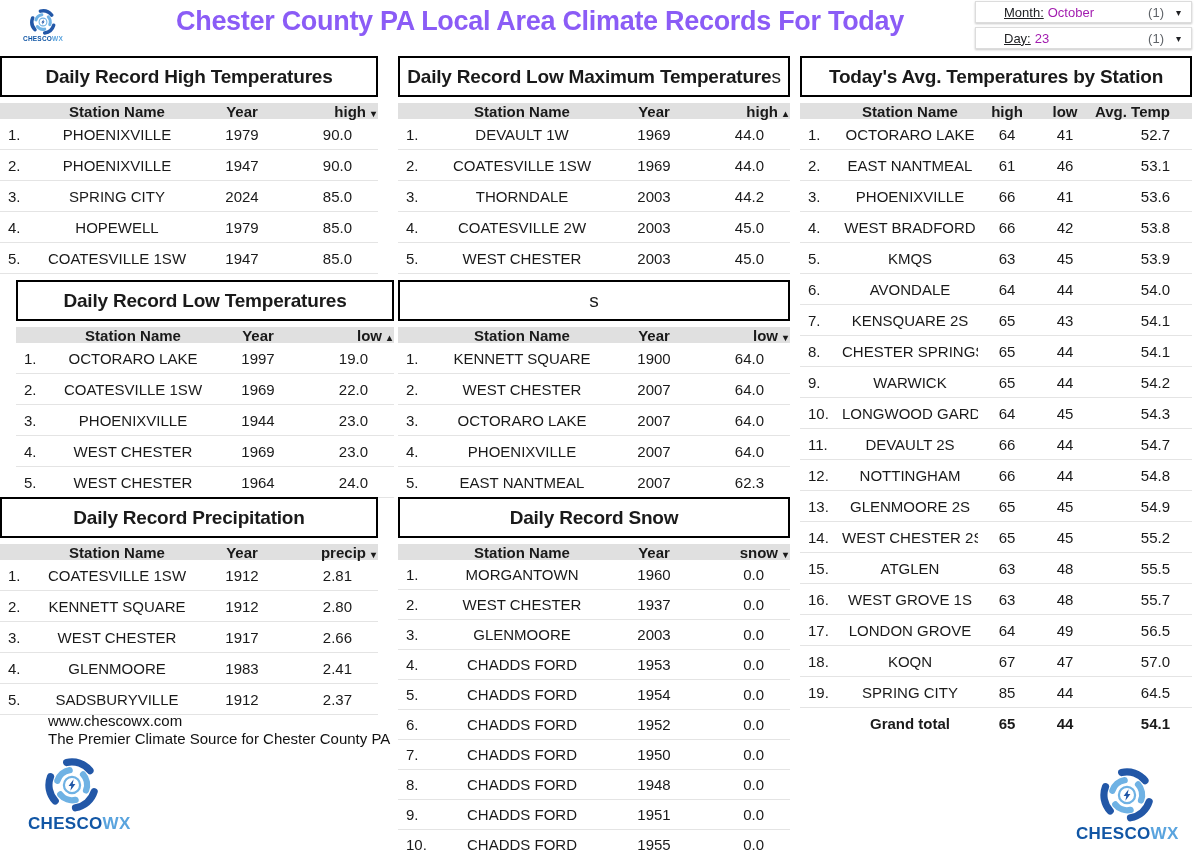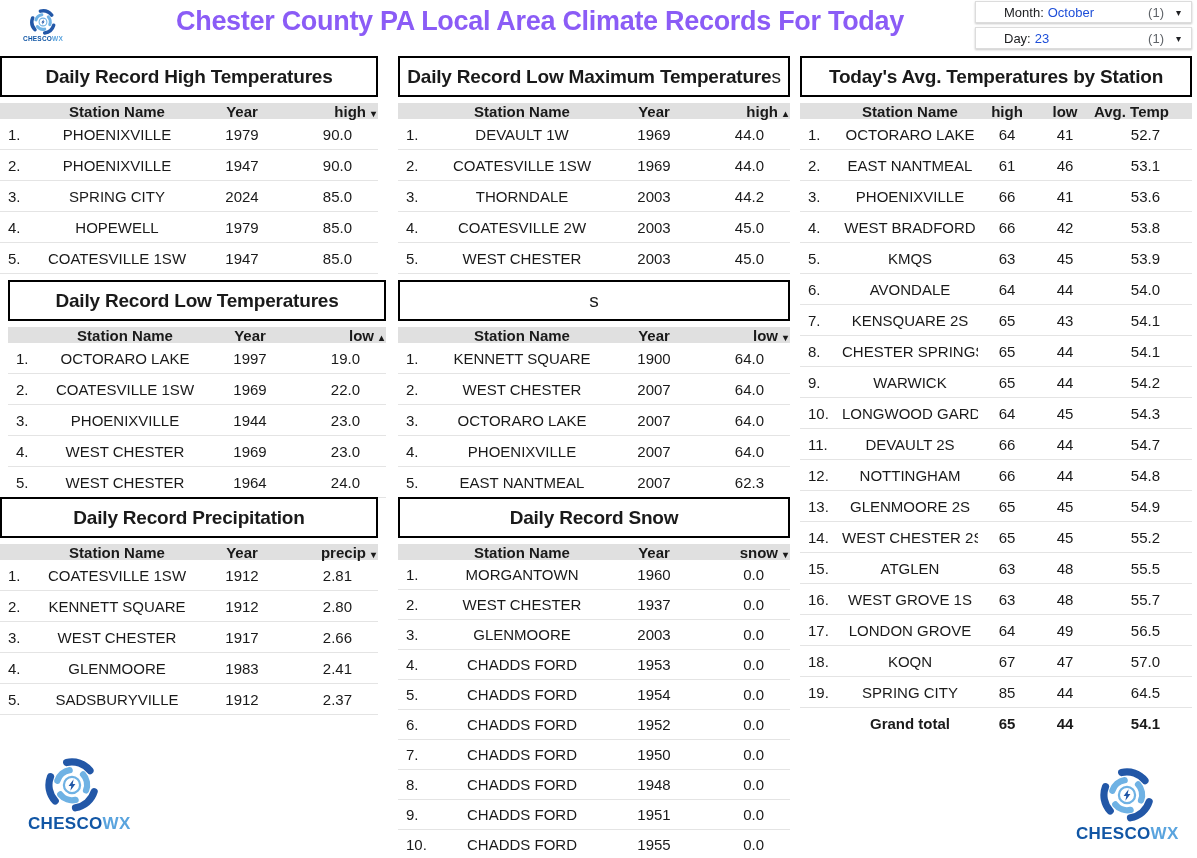--- a/index.html
+++ b/index.html
@@ -8,22 +8,22 @@
   .page { position:relative; width:1197px; height:858px; background:#fff; overflow:hidden; }
 
   
   .main-title { position:absolute; left:0; top:6px; width:1080px; text-align:center;
     font-size:27px; font-weight:bold; letter-spacing:-0.3px; color:#8b5cf6; }
 
   
   .filter { position:absolute; left:975px; width:217px; height:22px; background:#fff;
     border:1px solid #dcdcdc; box-shadow:0 1px 2px rgba(0,0,0,.22);
     display:flex; align-items:center; padding:0 10px 0 28px; font-size:13px; cursor:pointer; }
-  .flabel { color:#202124; font-weight:500; margin-right:4px; }
-  .fvalue { color:#1d4ed8; flex:1; }
+  .flabel { color:#202124; font-weight:500; margin-right:4px;text-decoration:underline; }
+  .fvalue { color:#a21caf; flex:1; }
   .fcount { color:#5f6368; margin-right:12px; }
   .fcaret { color:#202124; font-size:10px; }
 
   
   .tsection { position:absolute; }
   .table-title { height:41px; border:2px solid #000; background:#fff; display:flex;
     align-items:center; justify-content:center; font-size:19px; font-weight:bold;
     white-space:nowrap; overflow:hidden; letter-spacing:-0.2px;text-align:right; }
   .table-title .suffix { font-weight:normal; }
   .tbody { margin-top:6px; }
@@ -34,21 +34,21 @@
   [data-table="record_snow"] .trow { height:30px; }
   .trow.total { font-weight:bold; border-bottom:none; height:30px; }
   .cell { overflow:hidden; white-space:nowrap; }
   .c0 { padding-left:8px; text-align:left; }
   .g3 .thead, .g3 .trow { grid-template-columns:36px 1fr 88px 92px; }
   .g3 .c1, .g3 .c2 { text-align:center; }
   .g3 .c3 { text-align:right; padding-right:26px; }
   .g3 .hcell.c3 { padding-right:2px; }
   .g4 .thead, .g4 .trow { grid-template-columns:42px 1fr 58px 58px 98px; }
   .g4 .c1, .g4 .c2, .g4 .c3 { text-align:center; }
-  .g4 .c4 { text-align:right; padding-right:32px; }
+  .g4 .c4 { text-align:right; padding-right:22px; }
   .sort { font-size:10px; margin-left:5px; }
 
   
   .footer-text { position:absolute; left:48px; top:712px; font-size:15px; line-height:18px; color:#111; }
   .logo-icon { position:absolute; }
   .brand { position:absolute; font-weight:bold; letter-spacing:0.3px; text-align:center; }
   .brand .bd { color:#1156a5; }
   .brand .bl { color:#5aa4de; }
   .brand-bl { left:28px; top:814px; width:96px; font-size:17px; }
   .brand-br { left:1076px; top:824px; width:100px; font-size:17px; }
@@ -132,21 +132,21 @@
         </div>
         <div class="trow">
           <div class="cell c0">5.</div>
           <div class="cell c1">COATESVILLE 1SW</div>
           <div class="cell c2">1947</div>
           <div class="cell c3">85.0</div>
         </div>
       </div>
   </section>
 
-  <section class="tsection g3" style="left:8px;top:280px;width:378px">
+  <section class="tsection g3" style="left:16px;top:280px;width:378px">
     <div class="table-title">
         <span>Daily Record Low Temperatures</span>
         <span class="suffix"></span>
       </div>
     <div class="tbody" data-table="record_low">
         <div class="thead">
           <div class="cell hcell c0"><span></span></div>
           <div class="cell hcell c1"><span>Station Name</span></div>
           <div class="cell hcell c2"><span>Year</span></div>
           <div class="cell hcell c3"><span>low</span><span class="sort">▴</span></div>
@@ -542,20 +542,24 @@
         <div class="trow total">
           <div class="cell c0"></div>
           <div class="cell c1">Grand total</div>
           <div class="cell c2">65</div>
           <div class="cell c3">44</div>
           <div class="cell c4">54.1</div>
         </div>
       </div>
   </section>
 
+  <div class="footer-text">
+    <div>www.chescowx.com</div>
+    <div>The Premier Climate Source for Chester County PA</div>
+  </div>
 
   <svg class="logo-icon" style="left:45px;top:758px" width="54" height="54" viewBox="-30 -30 60 60">
     <g fill="none" stroke-linecap="round">
       <g stroke="#2257a7" stroke-width="8">
         <path d="M -6,-25 A 25.7 25.7 0 0 1 20,-16"></path>
         <path d="M -6,-25 A 25.7 25.7 0 0 1 20,-16" transform="rotate(120)"></path>
         <path d="M -6,-25 A 25.7 25.7 0 0 1 20,-16" transform="rotate(240)"></path>
       </g>
       <g stroke="#6fb2e4" stroke-width="7">
         <path d="M -4,-16.5 A 17 17 0 0 1 13,-10.5" transform="rotate(60)"></path>

